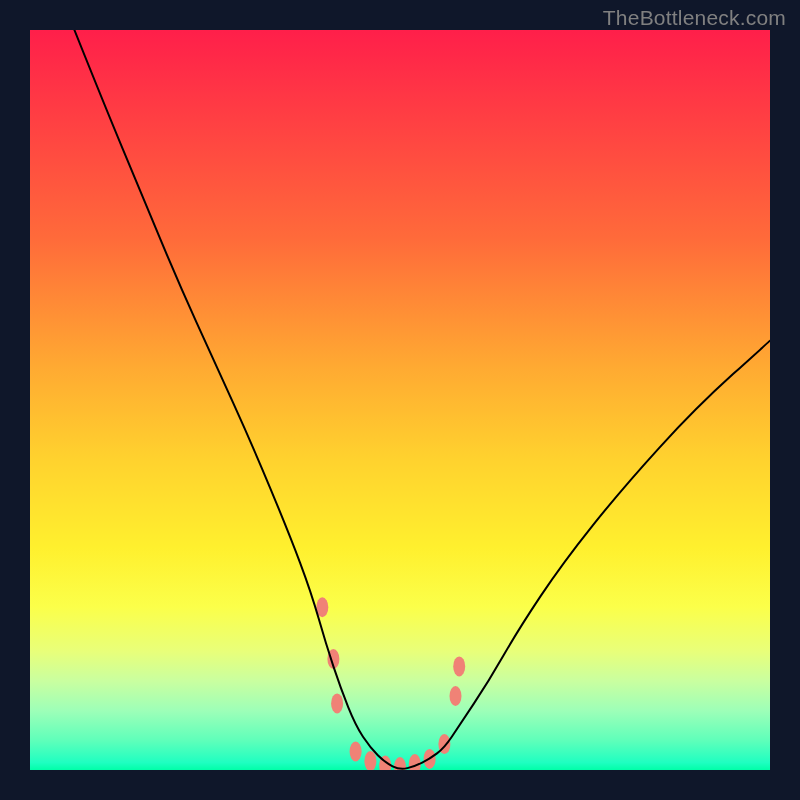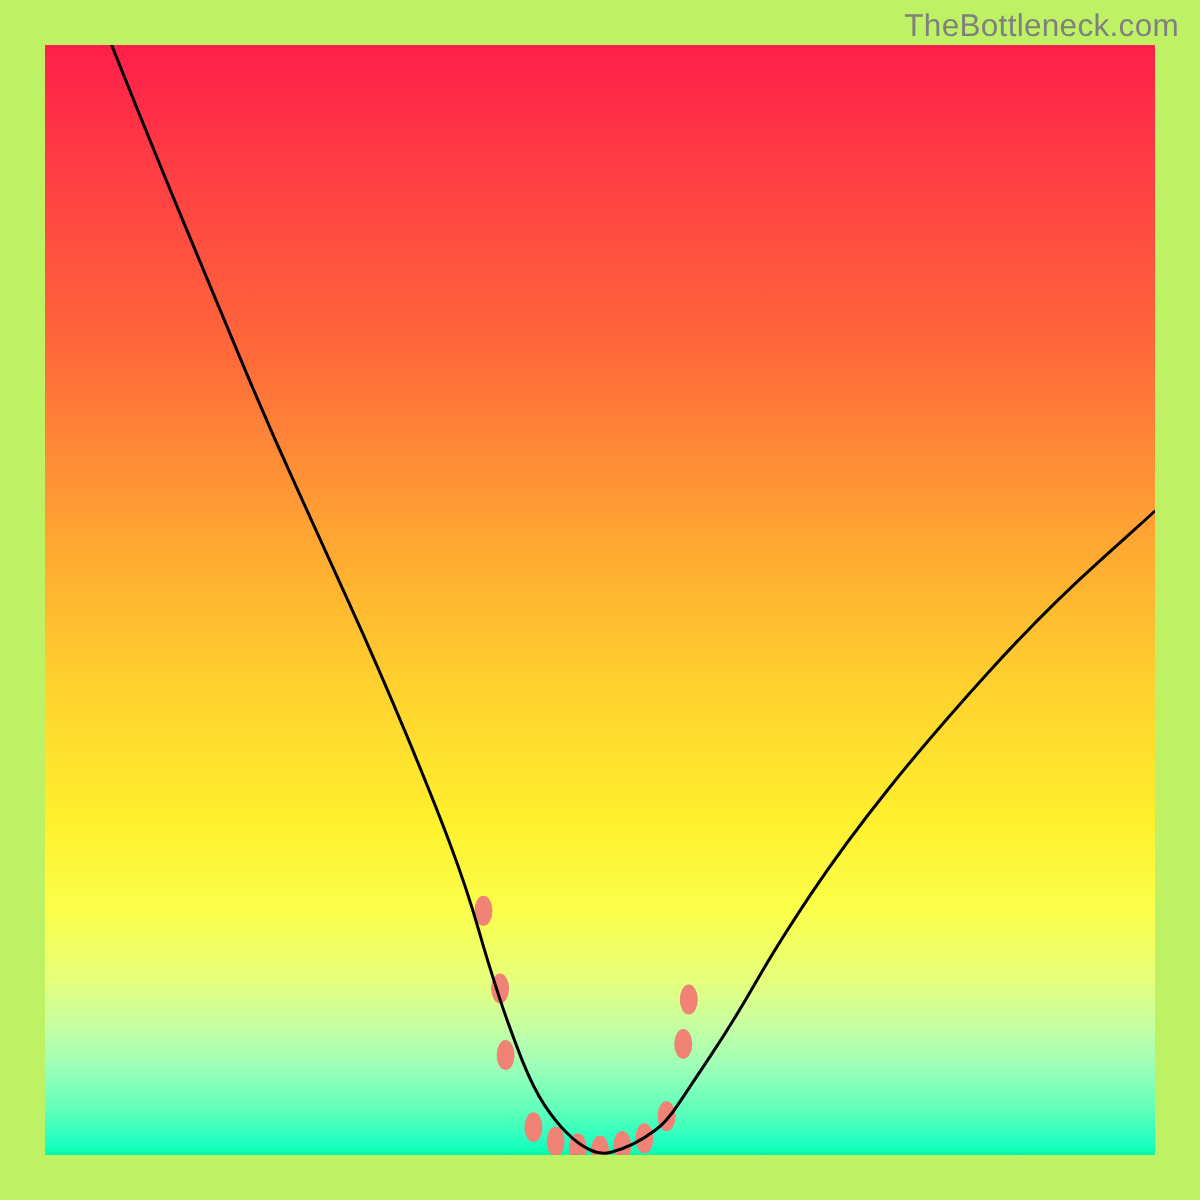--- a/index.html
+++ b/index.html
@@ -8,21 +8,21 @@
     width: 800px;
     height: 800px;
     overflow: hidden;
     background: #000;
     font-family: Arial, Helvetica, sans-serif;
   }
   .stage {
     position: relative;
     width: 800px;
     height: 800px;
-    background: #bef264;
+    background: #0f172a;
   }
   .plot-area {
     position: absolute;
     left: 30px;
     top: 30px;
     width: 740px;
     height: 740px;
     overflow: hidden;
   }
   .gradient-bg {

